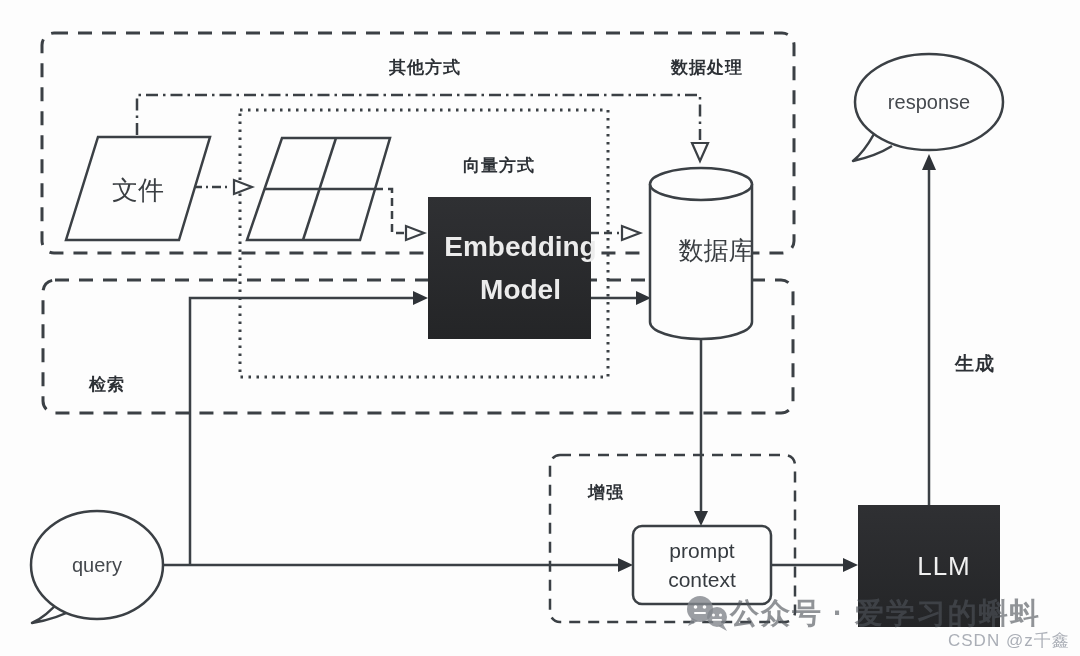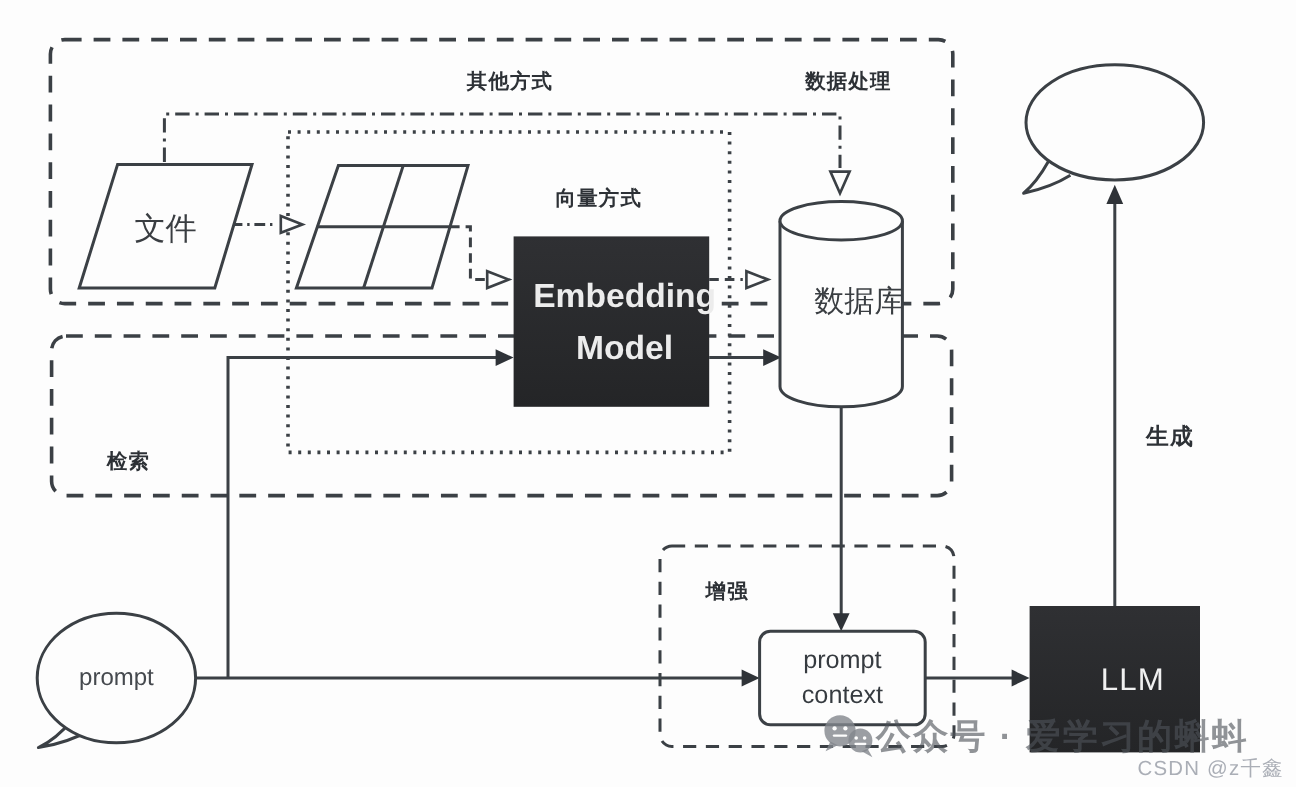--- a/index.html
+++ b/index.html
@@ -121,21 +121,22 @@
   <div class="lbl" id="lbl-vector">向量方式</div>
   <div class="lbl" id="lbl-retrieval">检索</div>
   <div class="lbl" id="lbl-augment">增强</div>
   <div class="lbl" id="lbl-generate">生成</div>
 
   <div class="node-text" id="node-file-label">文件</div>
   <div class="node-text nt-light" id="node-em-label">Embedding Model</div>
   <div class="node-text" id="node-db-label">数据库</div>
   <div class="node-text" id="node-prompt-label">prompt context</div>
   <div class="node-text nt-light" id="node-llm-label">LLM</div>
-  <div class="node-text" id="node-query-label">prompt</div>
+  <div class="node-text" id="node-query-label">query</div>
+  <div class="node-text" id="node-response-label">response</div>
 
   <svg id="wechat-icon" width="46" height="40" viewBox="0 0 46 40">
     <g fill="rgba(130,134,140,0.8)">
       <circle cx="16" cy="15" r="13"></circle>
       <polygon points="8,24 4,32 14,27"></polygon>
       <circle cx="33" cy="23" r="10"></circle>
       <polygon points="39,30 43,37 34,32"></polygon>
     </g>
     <g fill="#fdfdfd">
       <circle cx="11.5" cy="13" r="1.8"></circle>

